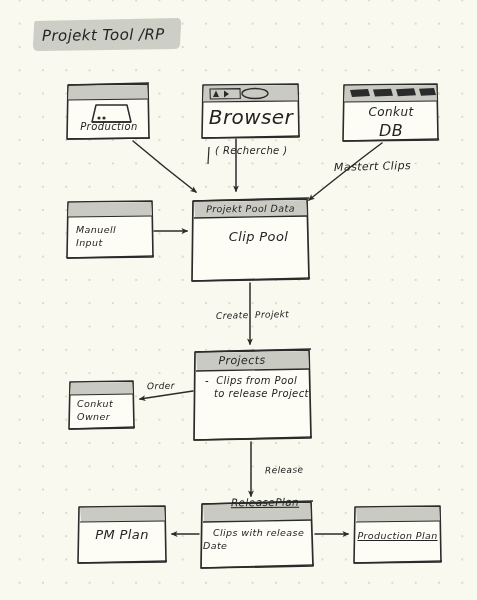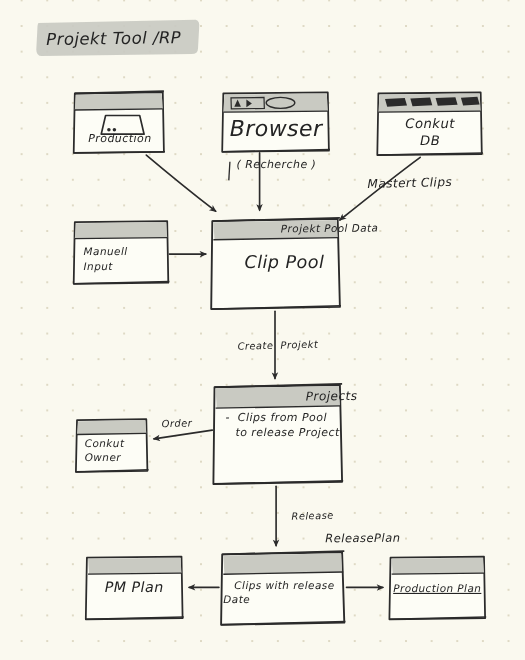--- a/index.html
+++ b/index.html
@@ -30,24 +30,23 @@
     letter-spacing:0.4px;
   }
   .title-text{
     font-size:15px;
     font-style:italic;
     transform:rotate(-0.8deg);
   }
   .hdr-text{
     font-size:9.5px;
     font-style:italic;
-    text-align:right;
+    text-align:center;
     width:100%;
     transform:rotate(-0.5deg);
-    margin-left:37px;
   }
   .body-text{
     font-size:11px;
     font-style:italic;
   }
   .edge-label{
     font-size:9px;
     font-style:italic;
     color:#242424;
     transform:rotate(-1.5deg);
@@ -187,36 +186,36 @@
   </svg>
 
   <div class="txt title-text" style="left:42px;top:26px;">Projekt Tool /RP</div>
 
   <div class="txt body-text" style="left:68px;top:121px;width:82px;text-align:center;font-size:10px;">Production</div>
 
   <div class="txt body-text" style="left:203px;top:105px;width:96px;text-align:center;font-size:20px;">Browser</div>
   <div class="txt body-text" style="left:215px;top:145px;font-size:10px;">( Recherche )</div>
 
   <div class="txt body-text" style="left:344px;top:105px;width:94px;text-align:center;font-size:12px;">Conkut</div>
-  <div class="txt body-text" style="left:344px;top:121px;width:94px;text-align:center;font-size:12px;">DB</div>
+  <div class="txt body-text" style="left:344px;top:121px;width:94px;text-align:center;font-size:16px;">DB</div>
 
   <div class="txt body-text" style="left:76px;top:224px;font-size:9.5px;">Manuell</div>
   <div class="txt body-text" style="left:76px;top:237px;font-size:9.5px;">Input</div>
 
   <div class="txt hdr-text" style="left:194px;top:203px;width:113px;">Projekt Pool Data</div>
-  <div class="txt body-text" style="left:194px;top:229px;width:129px;text-align:center;font-size:16px;">Clip Pool</div>
+  <div class="txt body-text" style="left:194px;top:229px;width:129px;text-align:center;font-size:13px;">Clip Pool</div>
 
   <div class="txt hdr-text" style="left:196px;top:354px;width:92px;font-size:11px;">Projects</div>
   <div class="txt body-text" style="left:205px;top:375px;font-size:10px;">-  Clips from Pool</div>
   <div class="txt body-text" style="left:214px;top:388px;font-size:10px;">to release Project</div>
 
   <div class="txt body-text" style="left:77px;top:398px;font-size:9.5px;">Conkut</div>
   <div class="txt body-text" style="left:77px;top:411px;font-size:9.5px;">Owner</div>
 
-  <div class="txt hdr-text" style="left:203px;top:484px;width:124px;font-size:10.5px;">ReleasePlan</div>
+  <div class="txt hdr-text" style="left:203px;top:496px;width:124px;font-size:10.5px;text-decoration:underline;">ReleasePlan</div>
   <div class="txt body-text" style="left:213px;top:527px;font-size:9.5px;">Clips with release</div>
   <div class="txt body-text" style="left:203px;top:540px;font-size:9.5px;">Date</div>
 
   <div class="txt body-text" style="left:79px;top:527px;width:86px;text-align:center;font-size:13px;">PM Plan</div>
 
   <div class="txt body-text" style="left:355px;top:530px;width:85px;text-align:center;font-size:9.5px;text-decoration:underline;">Production Plan</div>
 
   <div class="txt edge-label" style="left:334px;top:160px;font-size:11px;">Mastert Clips</div>
   <div class="txt edge-label" style="left:216px;top:310px;">Create  Projekt</div>
   <div class="txt edge-label" style="left:147px;top:381px;">Order</div>

